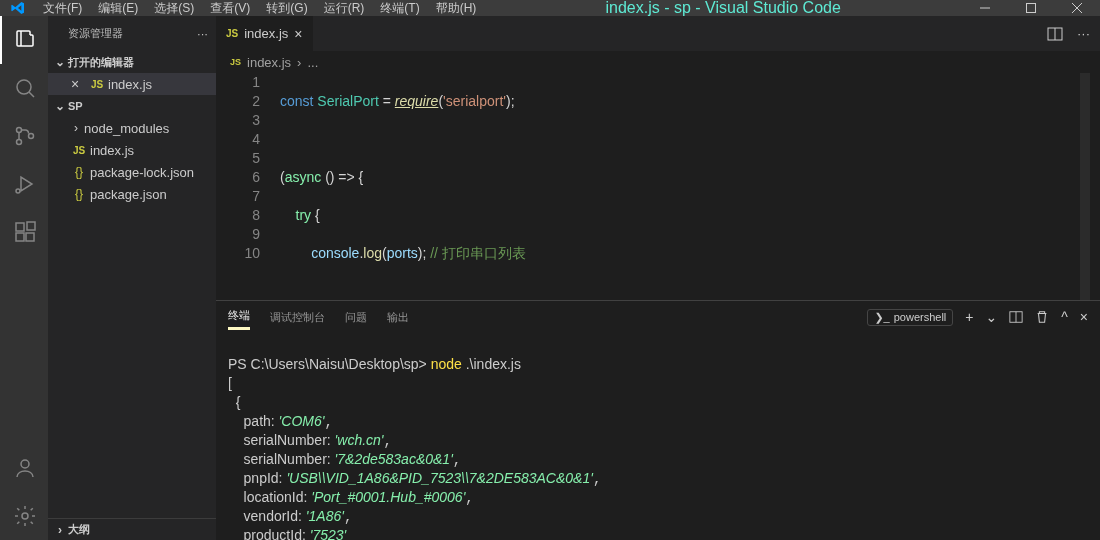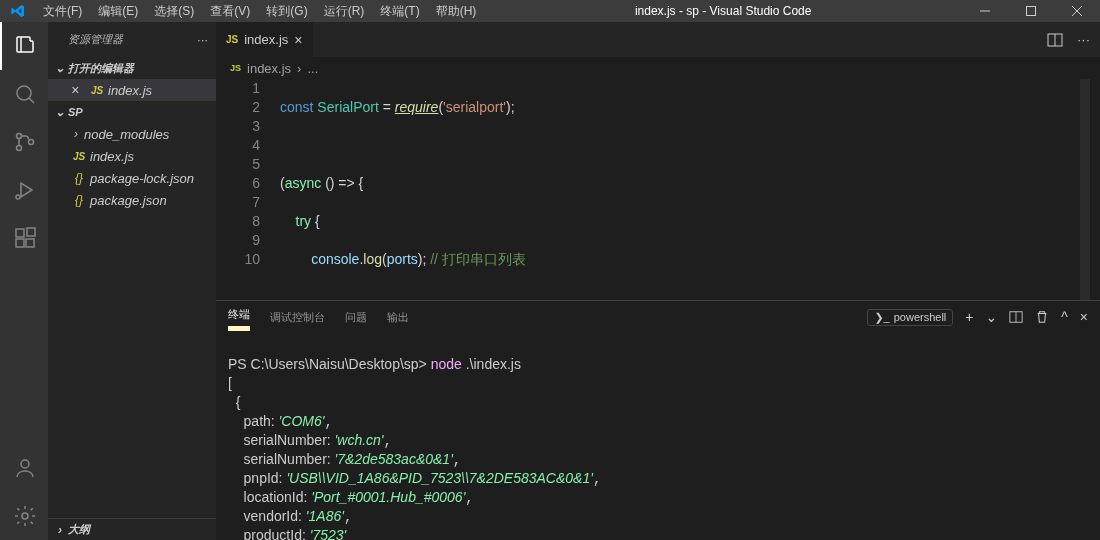--- a/index.html
+++ b/index.html
@@ -1,30 +1,30 @@
 <!DOCTYPE html>
 <html><head>
 <meta charset="utf-8">
 <style>
 * { margin: 0; padding: 0; box-sizing: border-box; font-family: "Segoe UI", -apple-system, sans-serif; }
 body { width: 1100px; height: 540px; background: #1e1e1e; color: #cccccc; font-size: 13px; overflow: hidden; display: flex; flex-direction: column; }
-.titlebar { height: 22px; background: #3c3c3c; display: flex; align-items: center; color: #cccccc; }
+.titlebar { height: 16px; background: #3c3c3c; display: flex; align-items: center; color: #cccccc; }
 .titlebar .logo { width: 35px; display: flex; align-items: center; justify-content: center; }
 .titlebar .logo svg { width: 16px; height: 16px; }
 .menubar { display: flex; }
 .menubar .menu-item { padding: 0 8px; height: 30px; line-height: 30px; cursor: pointer; font-size: 12px; }
-.titlebar .title { flex: 1; text-align: center; font-size: 12px; color: #ffffff; }
+.titlebar .title { flex: 1; text-align: center; font-size: 16px; color: #5eead4; }
 .window-controls { display: flex; }
 .window-controls .wc { width: 46px; height: 30px; display: flex; align-items: center; justify-content: center; cursor: pointer; }
 .main { flex: 1; display: flex; overflow: hidden; }
 .activitybar { width: 48px; background: #333333; display: flex; flex-direction: column; }
 .activitybar .ab-item { width: 48px; height: 48px; display: flex; align-items: center; justify-content: center; cursor: pointer; color: #858585; border-left: 2px solid transparent; }
 .activitybar .ab-item.active { color: #ffffff; border-left-color: #ffffff; }
 .activitybar .spacer { flex: 1; }
-.sidebar { width: 168px; background: #252526; display: flex; flex-direction: column; font-style: italic; }
+.sidebar { width: 168px; background: #252526; display: flex; flex-direction: column; }
 .sidebar-header { height: 35px; display: flex; align-items: center; padding: 0 8px 0 20px; font-size: 11px; color: #bbbbbb; }
 .sidebar-header .title { flex: 1; }
 .sidebar-header .actions { color: #cccccc; cursor: pointer; }
 .tree { flex: 1; overflow: auto; }
 .tree-section { height: 22px; display: flex; align-items: center; padding-left: 4px; font-size: 11px; font-weight: bold; cursor: pointer; }
 .tree-section .chev { width: 16px; text-align: center; font-size: 12px; }
 .tree-item { height: 22px; display: flex; align-items: center; padding-left: 20px; cursor: pointer; font-size: 13px; }
 .tree-item.active { background: #37373d; }
 .tree-item .icon { width: 22px; display: flex; align-items: center; justify-content: center; }
 .tree-item .chev { width: 16px; text-align: center; font-size: 12px; }
@@ -47,26 +47,26 @@
 .k-keyword { color: #86efac; }
 .k-const { color: #569cd6; }
 .k-type { color: #4ec9b0; text-align: center; }
 .k-func { color: #dcdcaa; }
 .k-str { color: #ce9178; }
 .k-var { color: #9cdcfe; }
 .k-comment { color: #6a9955; }
 .panel { height: 240px; border-top: 1px solid #414141; display: flex; flex-direction: column; background: #1e1e1e; }
 .panel-tabs { height: 32px; display: flex; align-items: center; padding: 0 12px; gap: 20px; font-size: 11px; }
 .panel-tab { color: #969696; cursor: pointer; padding: 4px 0; }
-.panel-tab.active { color: #e7e7e7; border-bottom: 5px solid #fef9c3; }
+.panel-tab.active { color: #e7e7e7; border-bottom: 3px solid #fef9c3; }
 .panel-actions { margin-left: auto; display: flex; align-items: center; gap: 12px; color: #cccccc; }
 .panel-actions .pa { cursor: pointer; font-size: 14px; }
 .panel-actions .shell { font-size: 11px; display: flex; align-items: center; gap: 4px; border: 1px solid #454545; padding: 1px 6px; border-radius: 3px; }
 .terminal { flex: 1; font-family: Consolas, "Courier New", monospace; font-size: 14px; line-height: 18px; padding: 4px 12px; white-space: pre; color: #cccccc; overflow: auto; }
-.t-cmd { color: #f0abfc; }
+.t-cmd { color: #fde047; }
 .t-str { color: #86efac; font-style: italic; }
 svg { display: block; }
 </style>
 </head>
 <body>
 
 <div class="titlebar">
   <div class="logo">
     <svg viewBox="0 0 24 24" fill="#0098ff">
         <path d="M17 3l4 2v14l-4 2-9-8-5 4-1-1V8l1-1 5 4 9-8zm0 5l-5 4 5 4V8z"></path>

